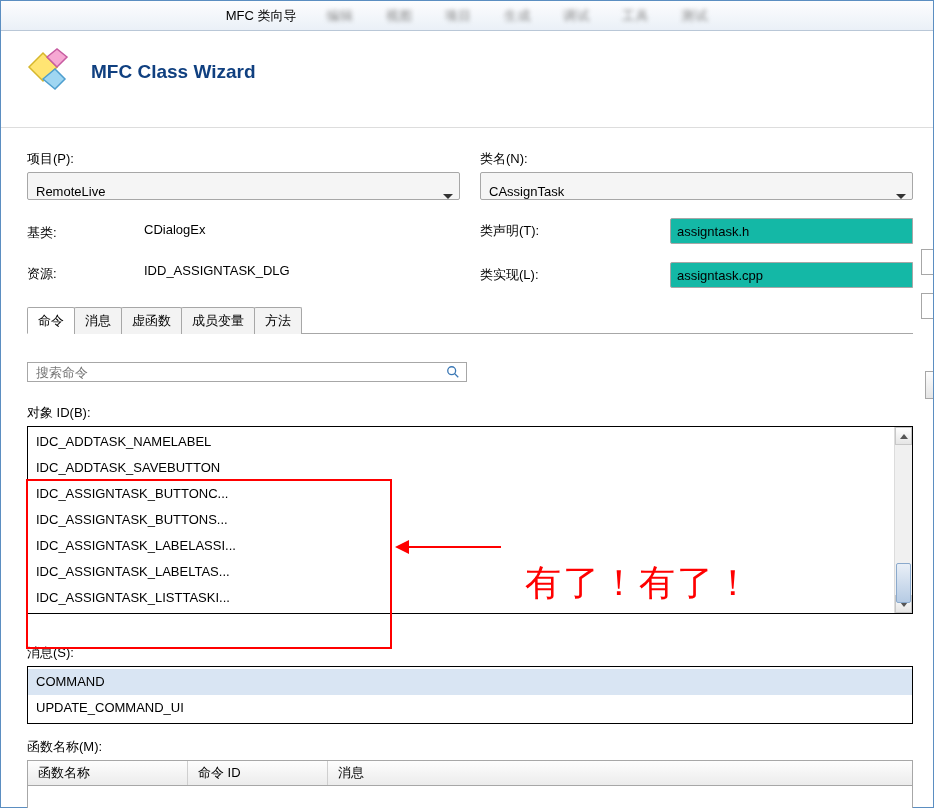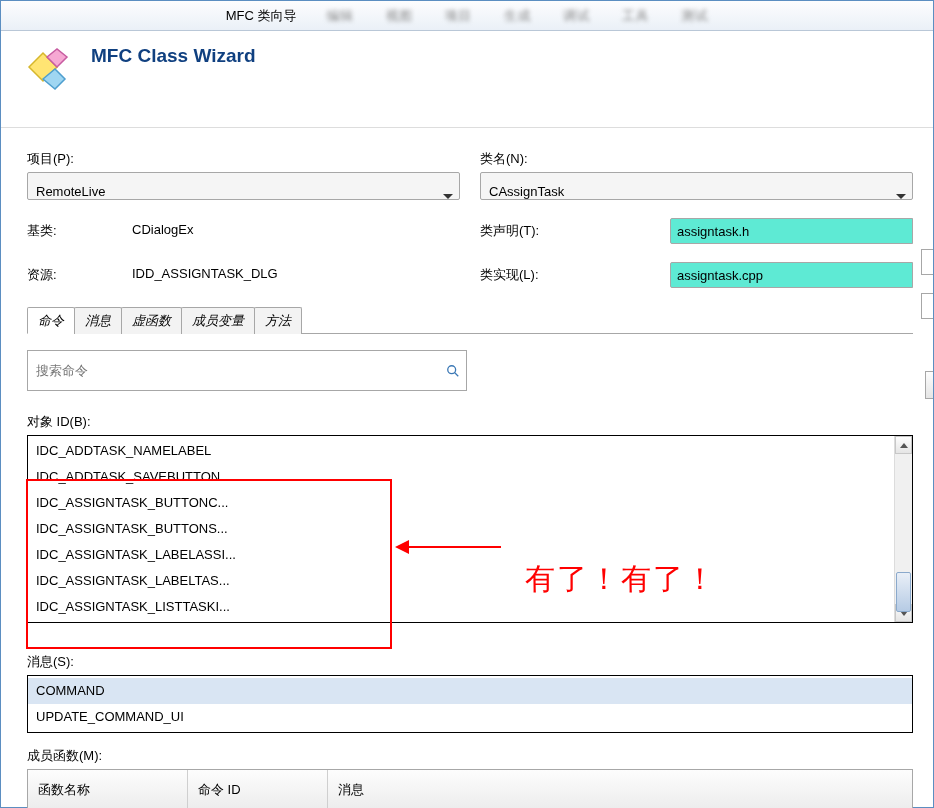--- a/index.html
+++ b/index.html
@@ -34,21 +34,21 @@
     color: #888;
     filter: blur(2px);
     word-spacing: 28px;
     letter-spacing: 0.5px;
   }
   .header-section {
     background: #fff;
     padding: 14px 20px 28px 20px;
     border-bottom: 1px solid #ddd;
     display: flex;
-    align-items: flex-start;
+    align-items: center;
     gap: 16px;
   }
   .header-section .icon-box {
     width: 54px;
     height: 54px;
     position: relative;
   }
   .header-section .icon-box svg { width: 54px; height: 54px; }
   .header-title {
     font-size: 19px;
@@ -84,30 +84,30 @@
     border-left: 5px solid transparent;
     border-right: 5px solid transparent;
     border-top: 5px solid #333;
   }
   .info-grid {
     display: flex;
     gap: 20px;
     margin-top: 18px;
   }
   .info-left, .info-right { display: grid; row-gap: 18px; }
-  .info-left { grid-template-columns: 100px 1fr; flex: 1; }
+  .info-left { grid-template-columns: 100px 1fr; flex: 1; gap: 12px; }
   .info-right { grid-template-columns: 190px 1fr; flex: 1; }
   .info-label { font-size: 13px; align-self: center; }
   .info-value {
     border: 1px solid transparent;
     padding: 3px 4px;
   }
   .info-value.box {
     border: 1px solid #a7a7a7;
-    background: #5eead4;
+    background: #14b8a6;
     height: 26px;
     display: flex;
     align-items: center;
     padding: 0 6px;
     border-radius: 2px;
   }
   .partial-combo {
     display: flex;
     align-items: center;
   }
@@ -119,33 +119,32 @@
   .tab {
     padding: 4px 10px 3px 10px;
     border: 1px solid #a7a7a7;
     border-bottom: none;
     background: #f3f3f3;
     margin-right: -1px;
     position: relative;
     top: 1px;
     border-radius: 2px 2px 0 0;
     cursor: default;
-    font-style: italic;
   }
   .tab.active {
     background: #fff;
     border-bottom: 1px solid #fff;
     top: 1px;
   }
   .search-box {
-    margin-top: 16px;
-    display: flex;
-    align-items: center;
-    border: 1px solid #a7a7a7;
-    height: 41px;
+    margin-top: 28px;
+    display: flex;
+    align-items: center;
+    border: 1px solid #a7a7a7;
+    height: 20px;
     width: 440px;
     padding: 0 6px 0 8px;
     background: #fff;
   }
   .search-box input {
     flex: 1;
     border: none;
     outline: none;
     font-family: inherit;
     font-size: 13px;
@@ -228,36 +227,36 @@
   .red-arrow-svg {
     position: absolute;
     left: 390px;
     top: 528px;
     pointer-events: none;
   }
   .annotation {
     position: absolute;
     left: 524px;
     top: 558px;
-    font-size: 30px;
+    font-size: 36px;
     color: #ff0000;
     font-family: "SimSun", "Microsoft YaHei", serif;
     letter-spacing: 2px;
     pointer-events: none;
     font-weight: 400;
   }
   .member-section {
     margin-top: 14px;
   }
   .member-header {
     display: grid;
     grid-template-columns: 160px 140px 1fr;
     border: 1px solid #a7a7a7;
     background: linear-gradient(to bottom,#fdfdfd,#ececec);
-    height: 42px;
+    height: 26px;
     align-items: center;
   }
   .member-header .col-h {
     padding: 0 10px;
     border-right: 1px solid #cfcfcf;
     font-size: 13px;
     height: 100%;
     display: flex;
     align-items: center;
   }
@@ -396,21 +395,21 @@
         <div class="listbox">
           <div class="listbox-inner" id="msg-list">
               <div class="list-item selected">COMMAND</div>
               <div class="list-item">UPDATE_COMMAND_UI</div>
             </div>
         </div>
       </div>
     </div>
 
     <div class="member-section">
-      <span class="field-label">成员函数(M):</span>
+      <span class="field-label">函数名称(M):</span>
       <div class="member-header">
         <div class="col-h">函数名称</div>
         <div class="col-h">命令 ID</div>
         <div class="col-h">消息</div>
       </div>
       <div class="member-body"></div>
     </div>
 
   </div>
 

